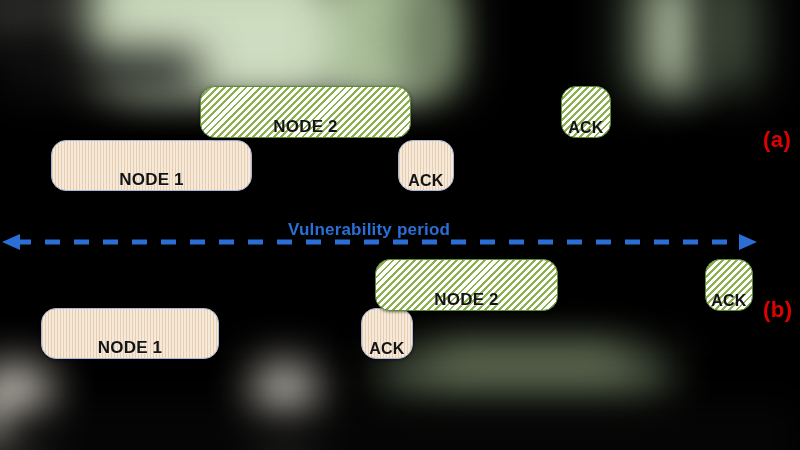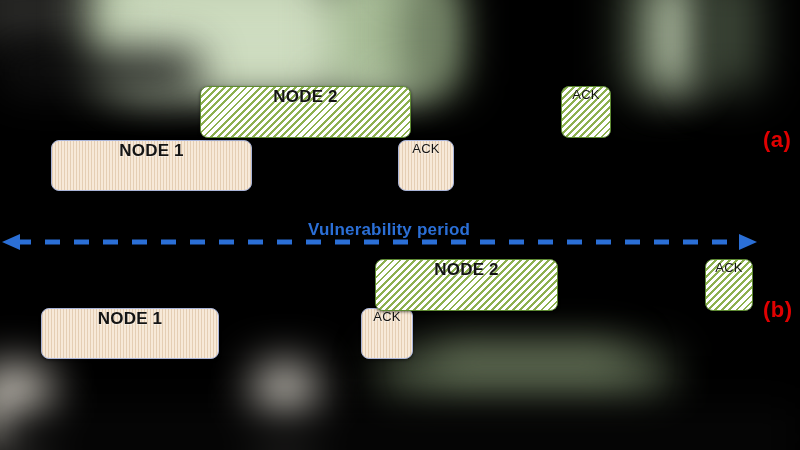--- a/index.html
+++ b/index.html
@@ -39,24 +39,24 @@
   }
   .blob {
     position: absolute;
     border-radius: 14px;
     filter: blur(22px);
   }
 
   
   .box {
     position: absolute;
-    border-radius: 8px;
+    border-radius: 15px;
     box-sizing: border-box;
     display: flex;
-    align-items: flex-start;
+    align-items: flex-end;
     justify-content: center;
     color: #111111;
     letter-spacing: 0.2px;
   }
 
   
   .frame-cream {
     border: 1.4px solid #a9b4d8;
     background-color: #f7e9d8;
     background-image:
@@ -87,22 +87,22 @@
   }
 
   .box-label {
     font-weight: 700;
     font-size: 17px;
     color: #141414;
     text-shadow: 0 1px 0 rgba(255,255,255,0.35);
     white-space: nowrap;
   }
   .box-label.small {
-    font-size: 13px;
-    font-weight: 400;
+    font-size: 16px;
+    font-weight: 700;
   }
 
   
   #node1-a      { left: 18px;  top: 140px; width: 201px; height: 51px; }
   #node2-a      { left: 200px; top: 86px;  width: 211px; height: 52px; }
   #ack-node1-a  { left: 365px; top: 140px; width: 56px;  height: 51px; }
   #ack-node2-a  { left: 561px; top: 86px;  width: 50px;  height: 52px; }
 
   #node1-b      { left: 8px;   top: 308px; width: 178px; height: 51px; }
   #node2-b      { left: 375px; top: 259px; width: 183px; height: 52px; }
@@ -112,21 +112,20 @@
   
   #vuln-label {
     position: absolute;
     left: 288px;
     top: 220px;
     font-size: 17px;
     font-weight: 700;
     color: #2b6fd6;
     white-space: nowrap;
     letter-spacing: 0.2px;
-    margin-left: 20px;
   }
   #vuln-arrow {
     position: absolute;
     left: 0px;
     top: 232px;
     width: 760px;
     height: 20px;
   }
 
   

